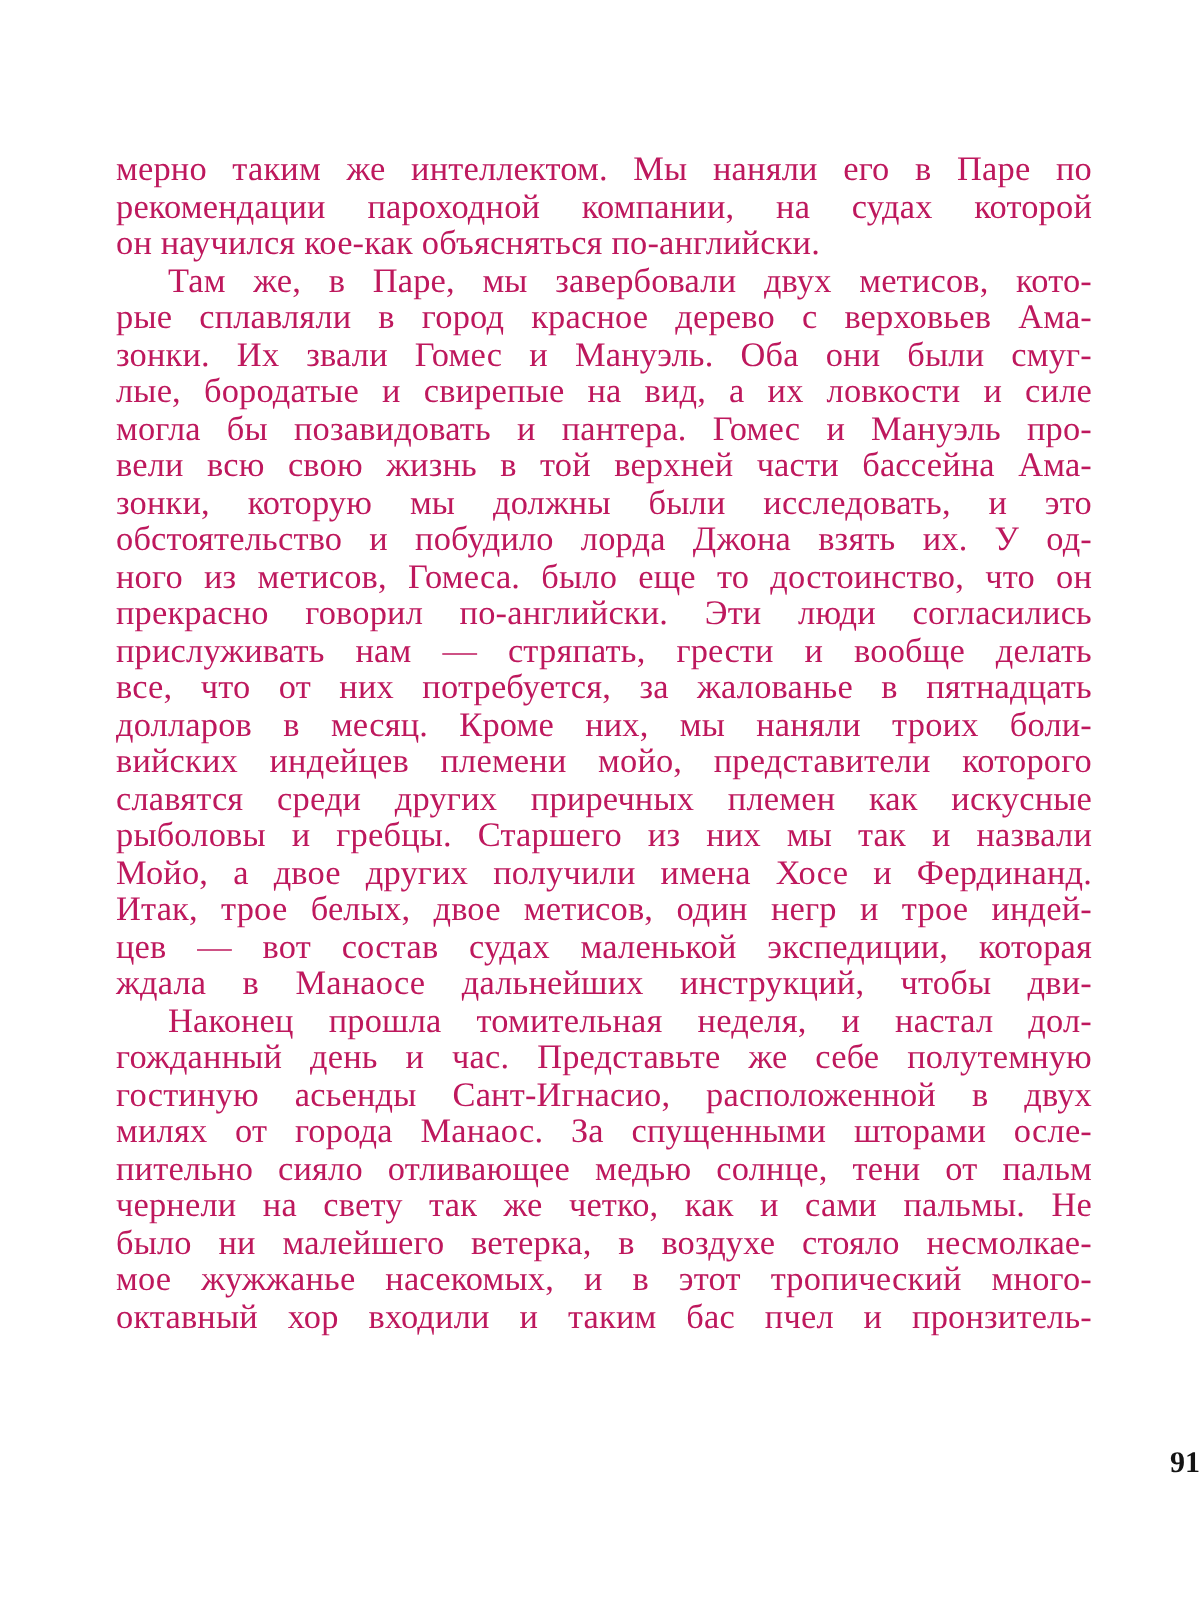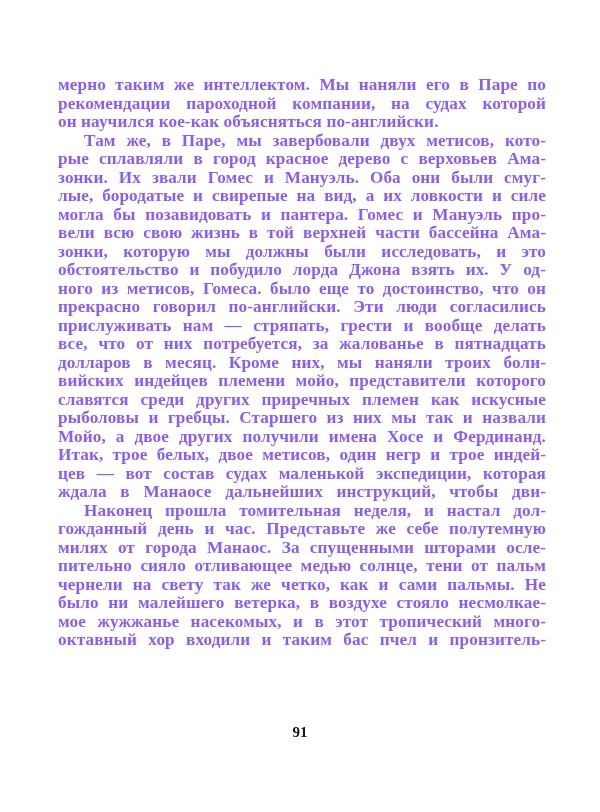--- a/index.html
+++ b/index.html
@@ -1,31 +1,31 @@
 <!DOCTYPE html>
 <html><head>
   <meta charset="utf-8">
   <style>
     html, body { margin: 0; padding: 0; background: #ffffff; }
     body { width: 600px; height: 812px; position: relative; overflow: hidden; }
     .page {
       position: absolute; left: 58px; top: 76px; width: 488px;
       font-family: "Liberation Serif", "DejaVu Serif", serif;
-      font-size: 17.2px; line-height: 18.5px; color: #8b5cf6;
-      font-weight: bold; letter-spacing: 0.1px;
+      font-size: 17.2px; line-height: 18.5px; color: #be185d;
+      font-weight: normal; letter-spacing: 0.1px;
     }
     .line {
       display: block; height: 18.5px; white-space: nowrap;
       text-align: justify; text-align-last: justify; width: 488px;
     }
     .line.indent { padding-left: 26px; width: 462px; }
     .line.last { text-align-last: left; }
     .page-number {
       position: absolute; left: 0; width: 600px; top: 724px;
-      text-align: center;
+      text-align: right;
       font-family: "Liberation Serif", "DejaVu Serif", serif;
       font-weight: bold; font-size: 15px; color: #141414;
     }
   </style>
 </head>
 <body>
 
 <div class="page">
   <span class="line">мерно таким же интеллектом. Мы наняли его в Паре по</span>
   <span class="line">рекомендации пароходной компании, на судах которой</span>
@@ -45,20 +45,21 @@
   <span class="line">долларов в месяц. Кроме них, мы наняли троих боли-</span>
   <span class="line">вийских индейцев племени мойо, представители которого</span>
   <span class="line">славятся среди других приречных племен как искусные</span>
   <span class="line">рыболовы и гребцы. Старшего из них мы так и назвали</span>
   <span class="line">Мойо, а двое других получили имена Хосе и Фердинанд.</span>
   <span class="line">Итак, трое белых, двое метисов, один негр и трое индей-</span>
   <span class="line">цев — вот состав судах маленькой экспедиции, которая</span>
   <span class="line">ждала в Манаосе дальнейших инструкций, чтобы дви-</span>
   <span class="line indent">Наконец прошла томительная неделя, и настал дол-</span>
   <span class="line">гожданный день и час. Представьте же себе полутемную</span>
+  <span class="line">гостиную асьенды Сант-Игнасио, расположенной в двух</span>
   <span class="line">милях от города Манаос. За спущенными шторами осле-</span>
   <span class="line">пительно сияло отливающее медью солнце, тени от пальм</span>
   <span class="line">чернели на свету так же четко, как и сами пальмы. Не</span>
   <span class="line">было ни малейшего ветерка, в воздухе стояло несмолкае-</span>
   <span class="line">мое жужжанье насекомых, и в этот тропический много-</span>
   <span class="line">октавный хор входили и таким бас пчел и пронзитель-</span>
 </div>
 
 <div class="page-number">91</div>
 

